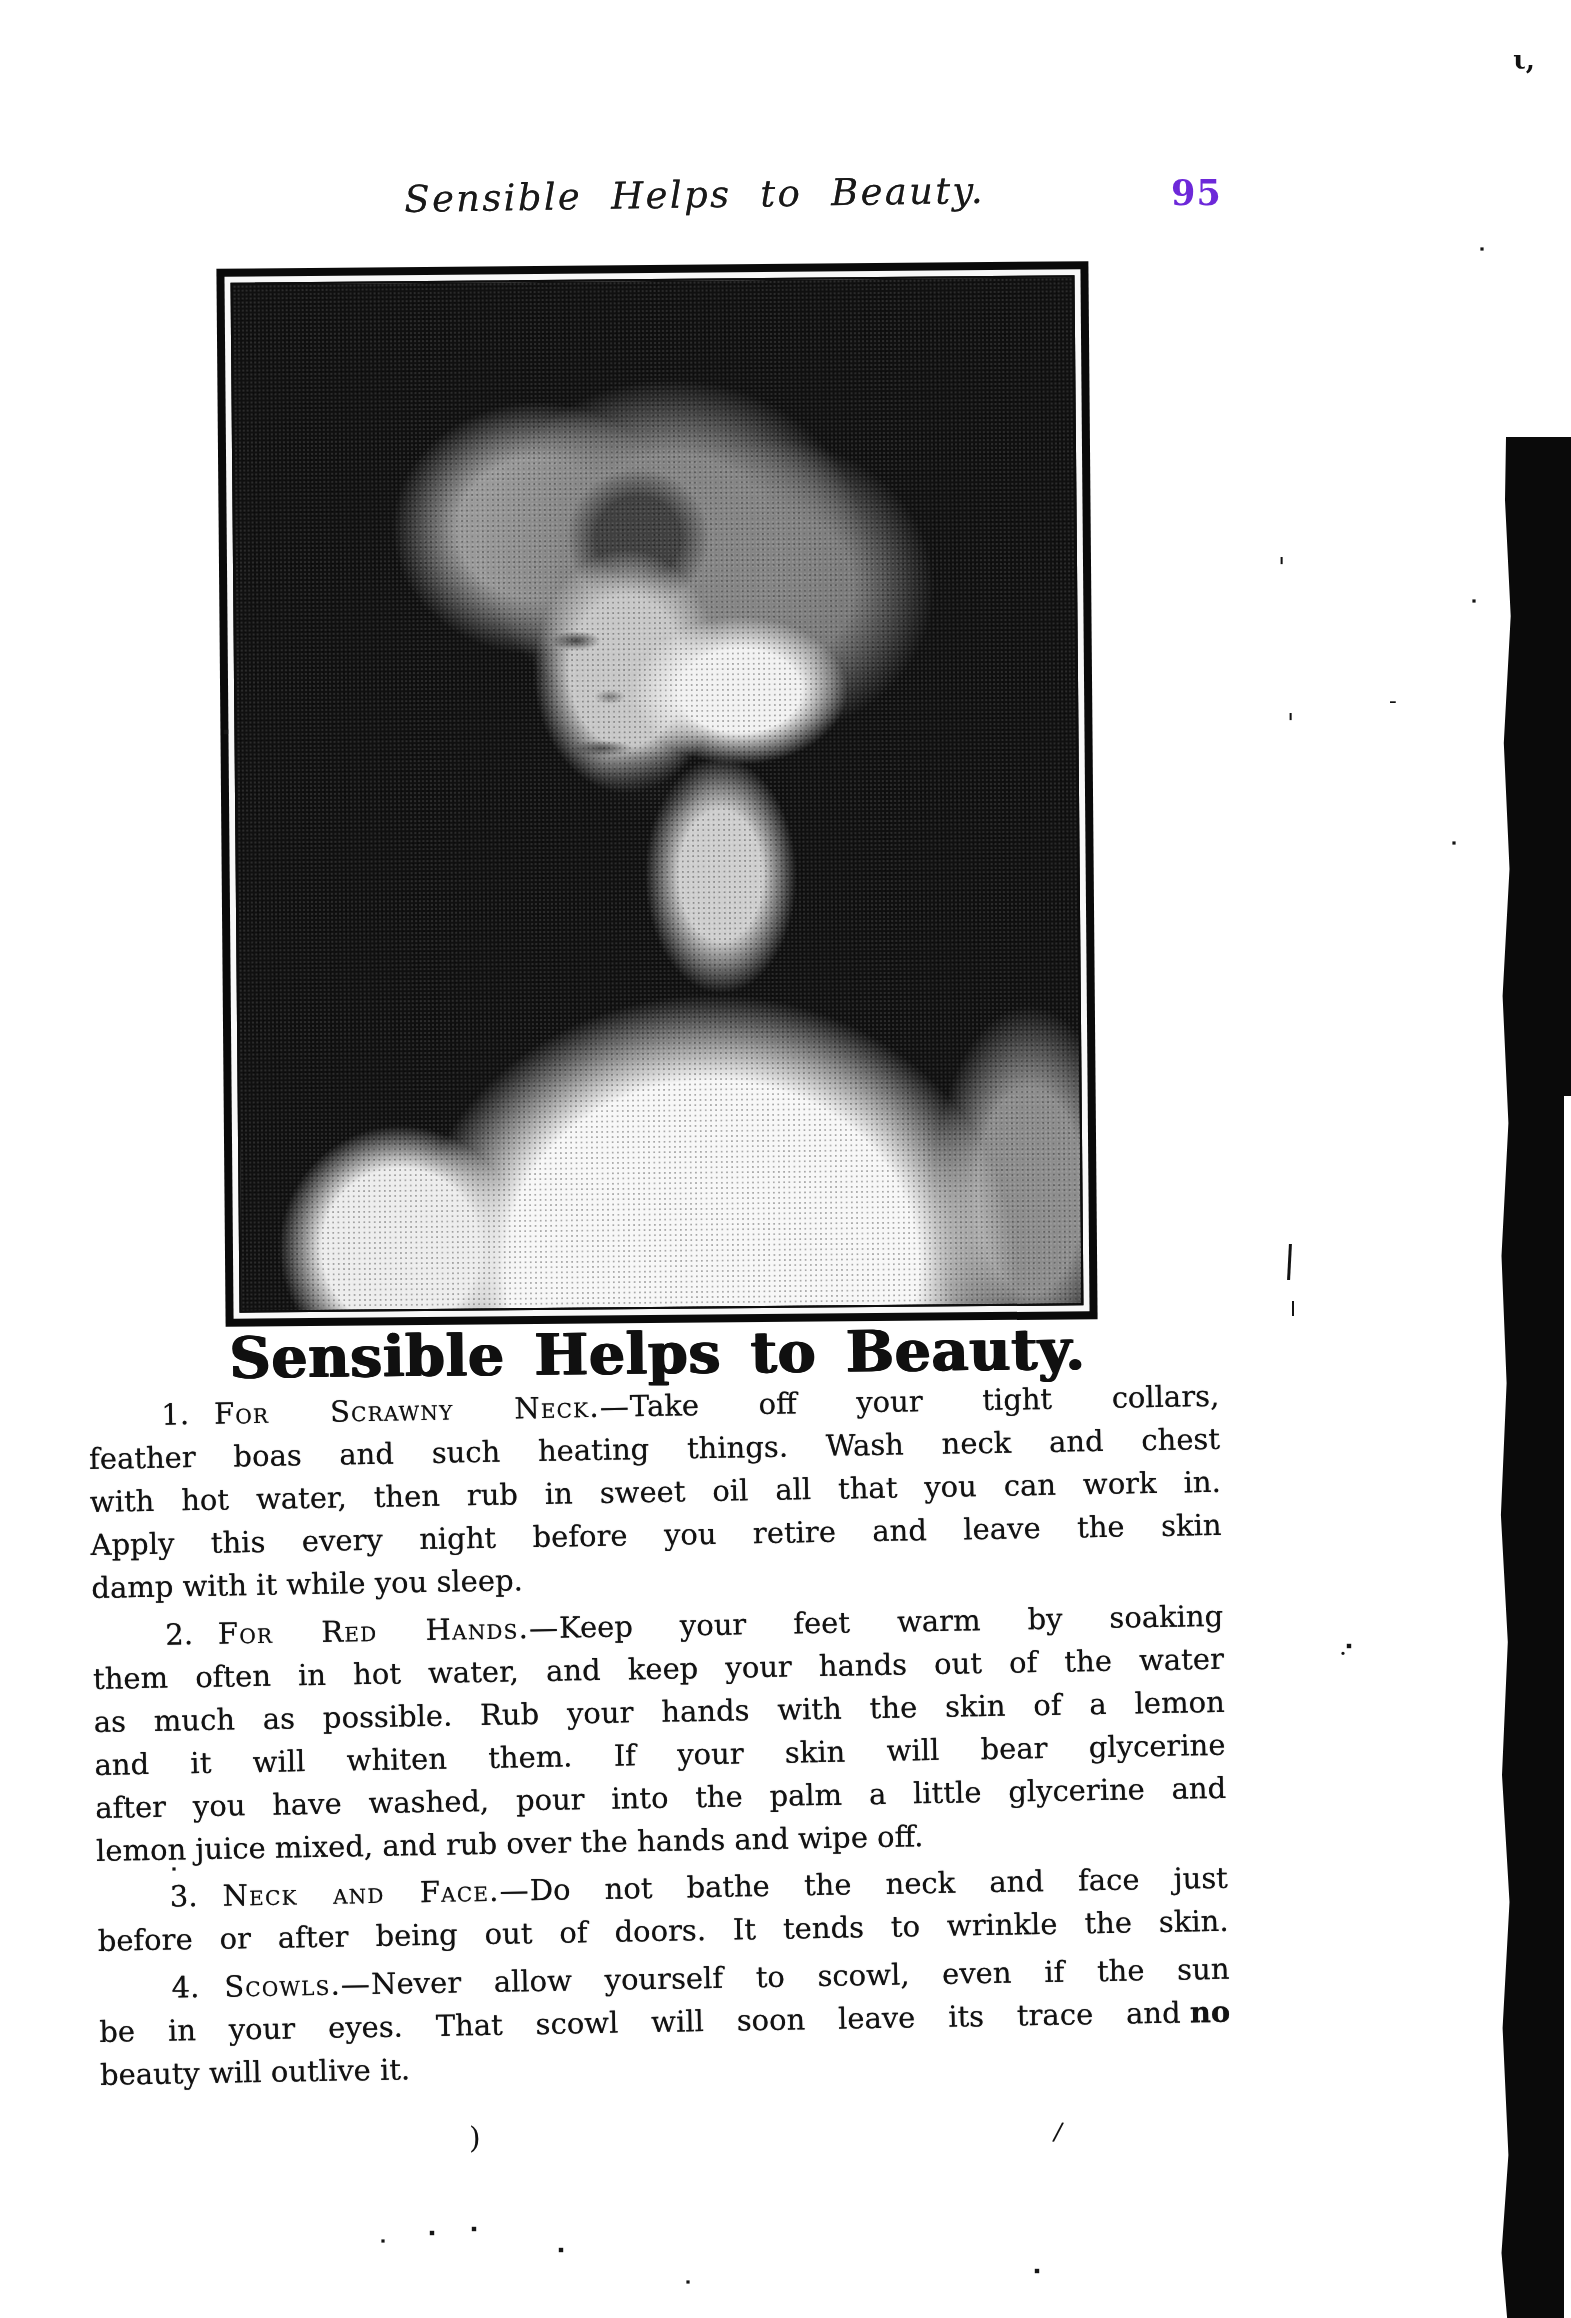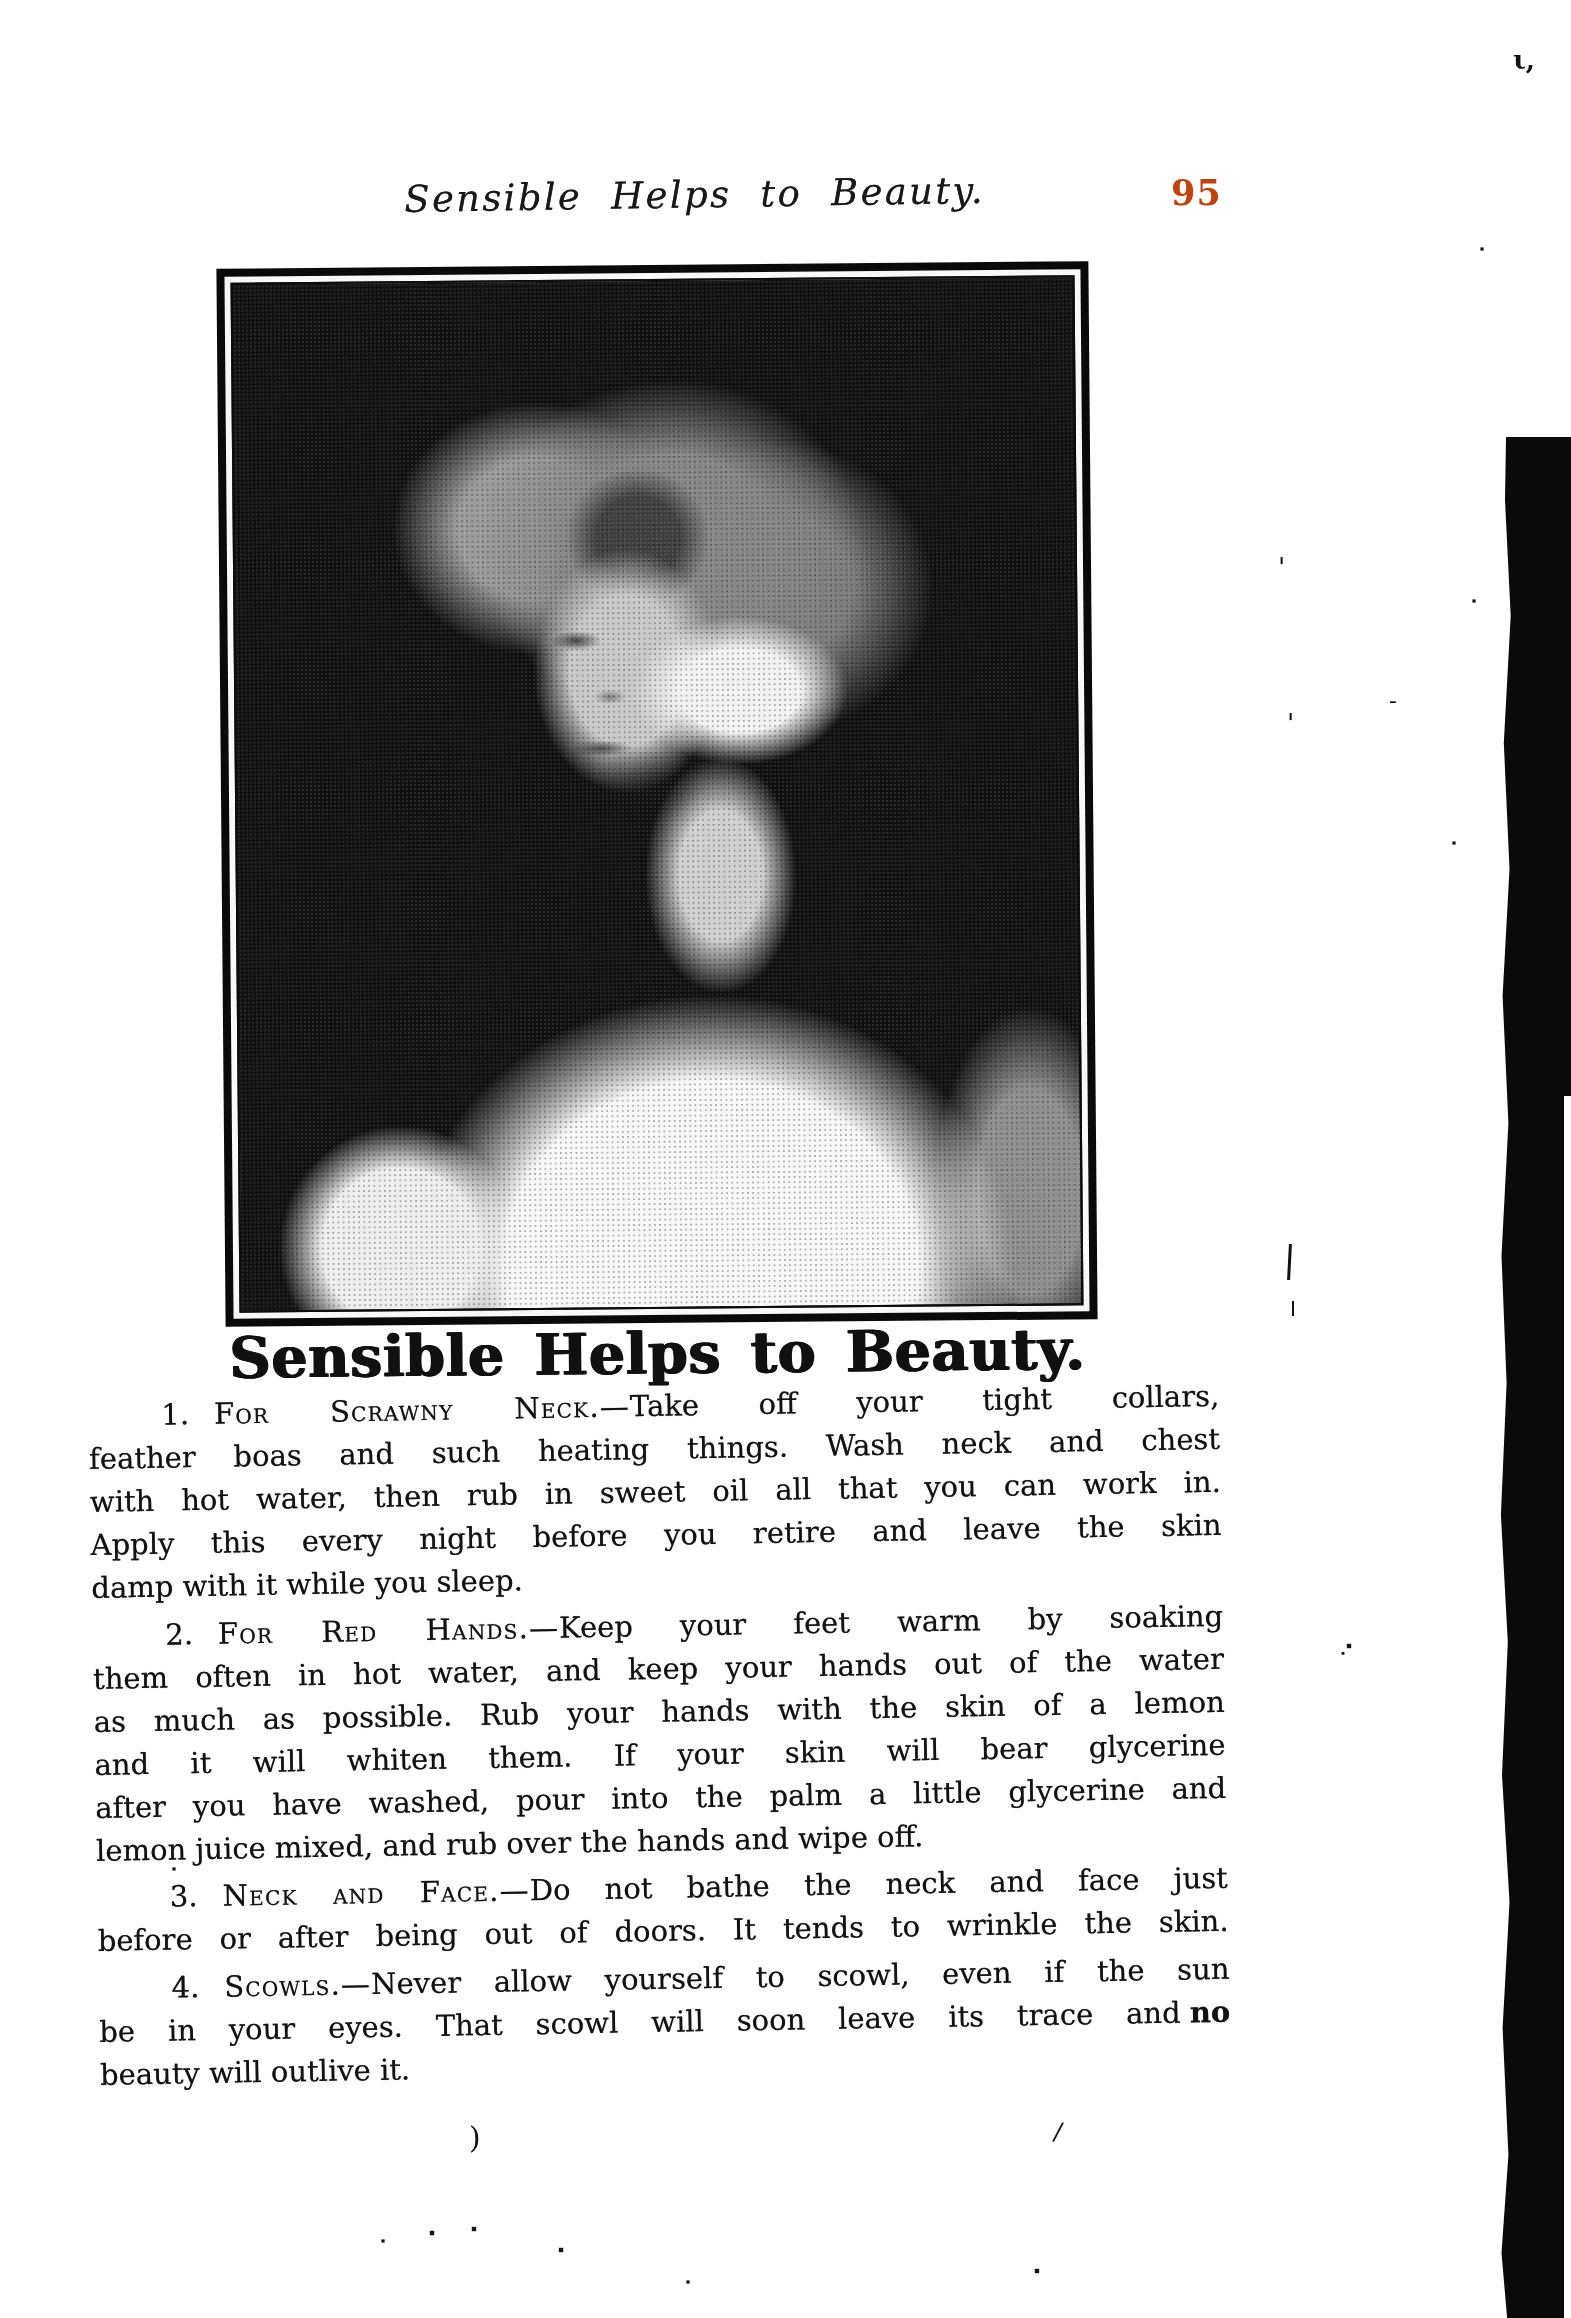--- a/index.html
+++ b/index.html
@@ -10,21 +10,21 @@
 
   
   .running-head{
     position:absolute;left:404px;top:178px;white-space:nowrap;
     font-style:italic;font-size:37px;letter-spacing:2.3px;word-spacing:15px;
     transform:rotate(-0.9deg);transform-origin:0 0;color:#191919;
     text-shadow:0 0 0.6px rgba(10,10,10,.7);
   }
   .page-number{
     position:absolute;left:1171px;top:172px;font-size:35px;font-weight:bold;
-    letter-spacing:1.2px;color:#c2410c;
+    letter-spacing:1.2px;color:#6d28d9;
   }
 
   
   .photo-frame{
     position:absolute;left:221px;top:265px;width:872px;height:1058px;
     background:#0a0a0a;box-sizing:border-box;padding:8px;
     transform:rotate(-0.5deg);transform-origin:50% 50%;
   }
   .photo-mat{width:100%;height:100%;box-sizing:border-box;background:#f8f8f8;padding:5.8px;}
   .photo{

